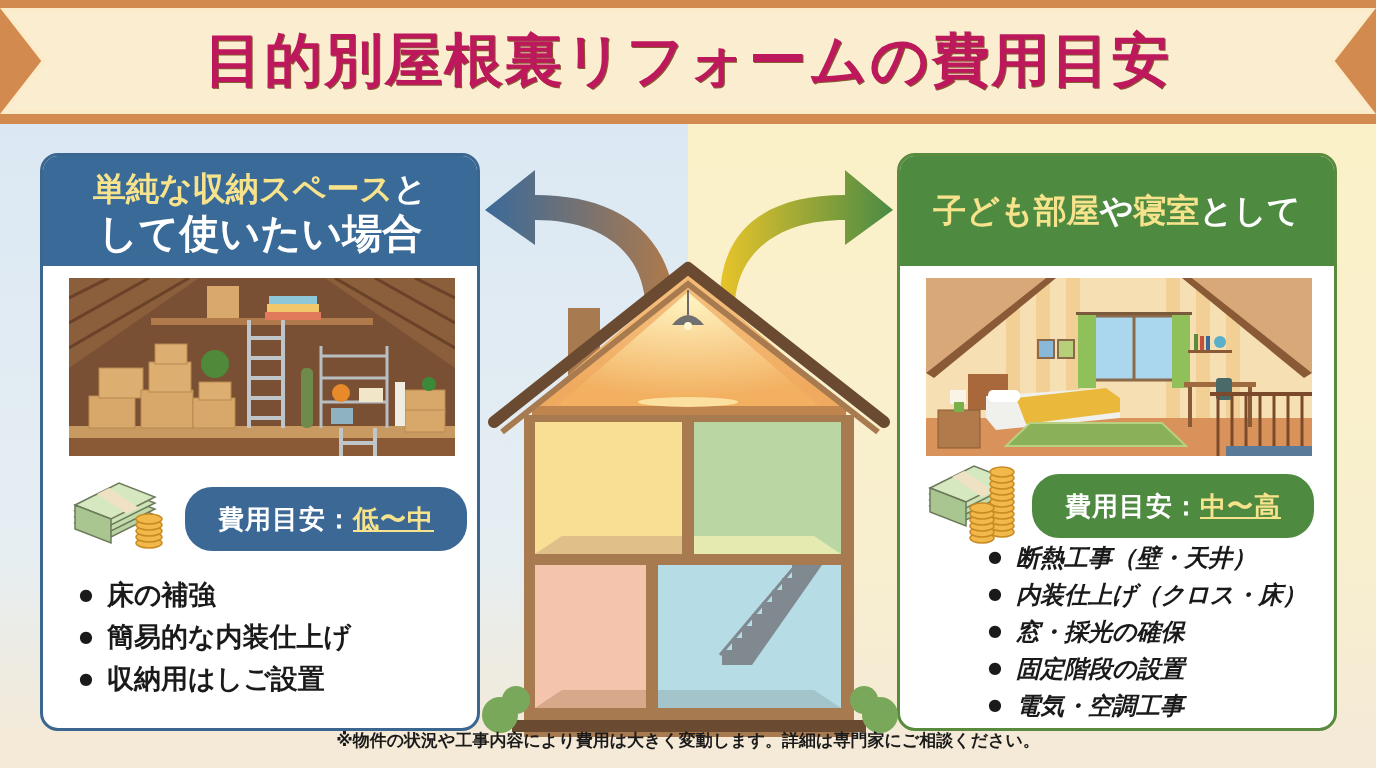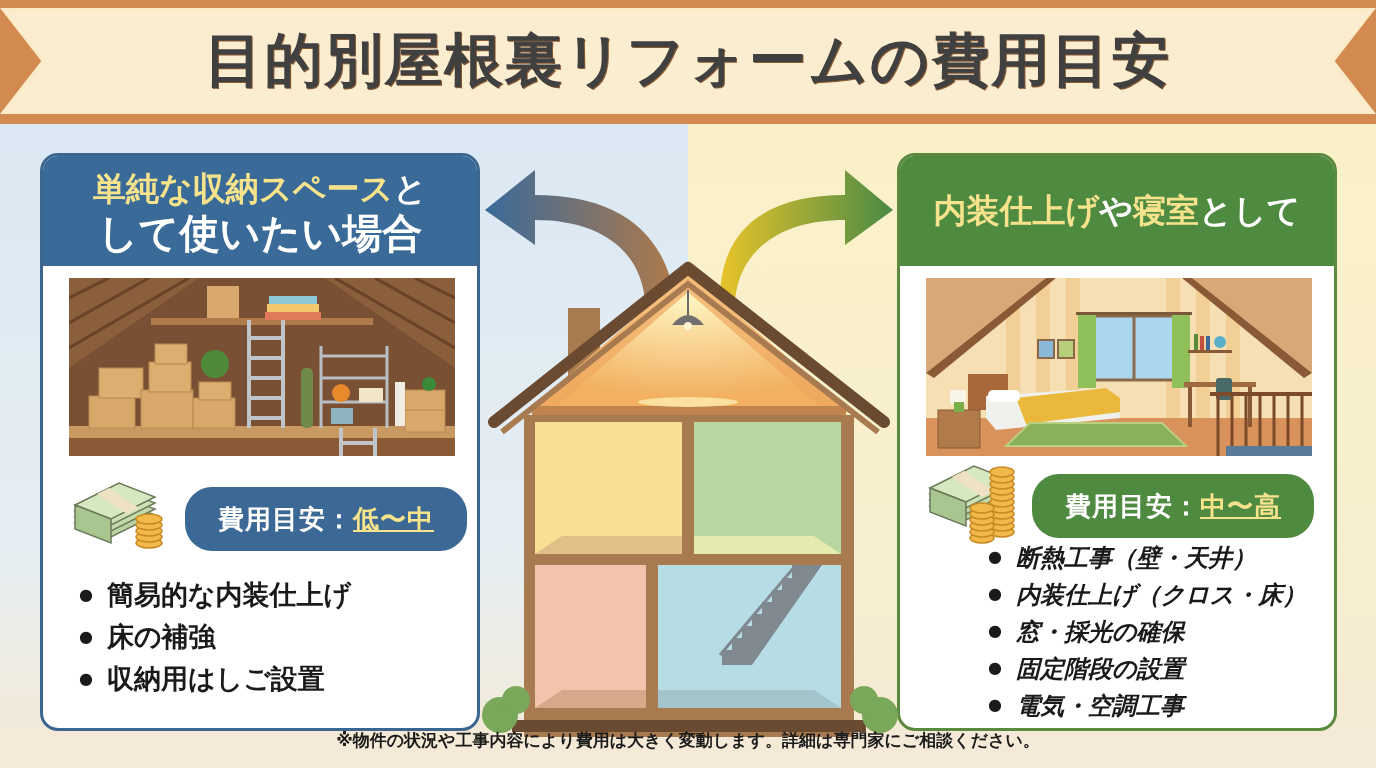--- a/index.html
+++ b/index.html
@@ -23,21 +23,21 @@
     background: #fbebc9;
     clip-path: polygon(0 0, 100% 0, 97% 50%, 100% 100%, 0 100%, 3% 50%);
   }
   .banner-inner {
     position: absolute; left: 6px; top: 12px; width: 1364px; height: 98px;
     background: #fbedd0;
     clip-path: polygon(0 0, 100% 0, 97% 50%, 100% 100%, 0 100%, 3% 50%);
     display: flex; align-items: center; justify-content: center;
   }
   .title {
-    font-size: 58px; font-weight: bold; color: #404040; letter-spacing: 2px;
+    font-size: 58px; font-weight: bold; color: #be185d; letter-spacing: 2px;
     text-shadow: 1px 1px 0 #8a5a30;
   }
 
   
   .panel {
     position: absolute; top: 153px; width: 440px; height: 578px;
     background: #ffffff; border-radius: 18px; overflow: hidden;
   }
   .panel.left { left: 40px; border: 3px solid #3a6690; }
   .panel.right { left: 897px; border: 3px solid #5a8a3e; }
@@ -184,30 +184,30 @@
         </g>
       </svg>
     </div>
     <div class="cost-pill">
       <span>費用目安：</span>
         <span class="cost-val">低〜中</span>
     </div>
   </div>
 
   <ul class="bullets">
+    <li>床の補強</li>
     <li>簡易的な内装仕上げ</li>
-    <li>床の補強</li>
     <li>収納用はしご設置</li>
   </ul>
 </div>
 
 <div class="panel right">
   <div class="panel-head">
     <div>
-      <span class="hl">内装仕上げ</span><span>や</span><span class="hl">寝室</span><span>として</span>
+      <span class="hl">子ども部屋</span><span>や</span><span class="hl">寝室</span><span>として</span>
     </div>
   </div>
 
   <div class="scene">
     <svg width="386" height="178" viewBox="0 0 386 178">
       <rect width="386" height="178" fill="#f6dfb2"></rect>
       <g fill="#f2cf94">
         <rect x="80" y="0" width="14" height="140"></rect>
           <rect x="110" y="0" width="14" height="140"></rect>
         <rect x="140" y="0" width="14" height="140"></rect>

